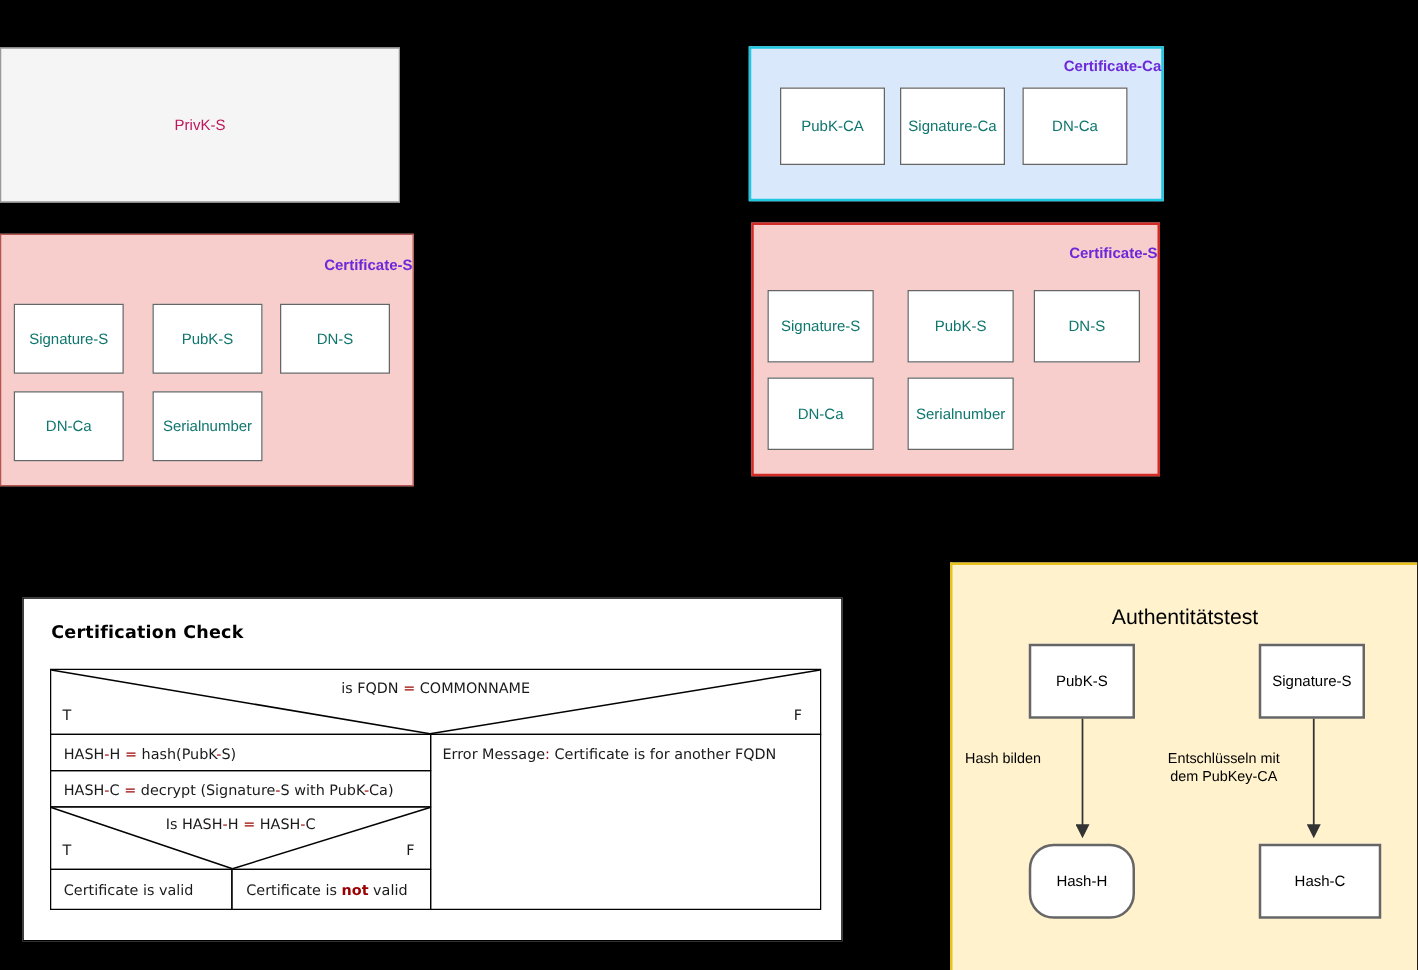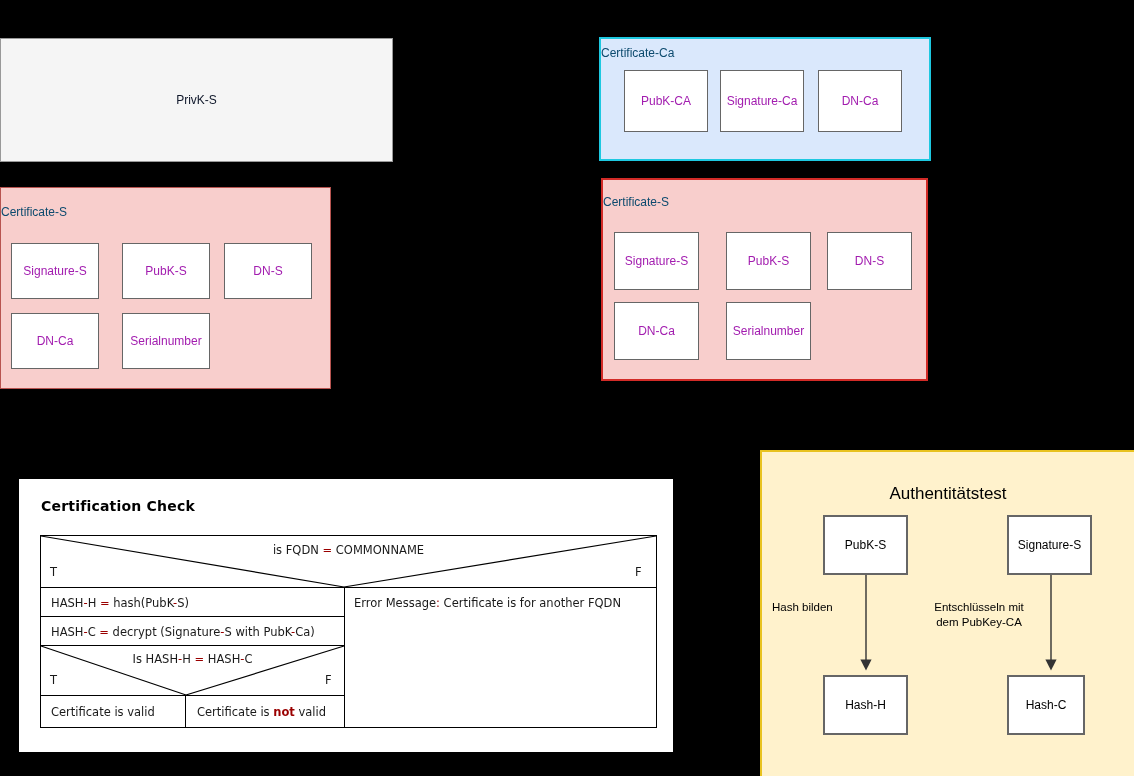--- a/index.html
+++ b/index.html
@@ -14,37 +14,38 @@
     background: #000000;
     overflow: hidden;
     font-family: "Liberation Sans", sans-serif;
   }
 
   
   .abs { position: absolute; box-sizing: border-box; }
 
   
   .privk {
-    left: 0px; top: 38px; width: 393px; height: 124px;
+    left: 0px; top: 38px; width: 320px; height: 124px;
     background: #f5f5f5;
     border: 1px solid #999999;
     display: flex; align-items: center; justify-content: center;
-    font-size: 12px; color: #0f172a;
+    font-size: 12px; color: #be185d;
   }
 
   
   .cert-panel {
     display: block;
   }
   .cert-title {
     position: absolute;
     left: 0; right: 0;
-    text-align: left;
+    text-align: right;
     font-size: 12px;
-    color: #0c4a6e;
+    color: #6d28d9;
+    font-weight: bold;
   }
   .cert-ca {
     left: 599px; top: 37px; width: 332px; height: 124px;
     background: #dae8fc;
     border: 2px solid #1ec8e0;
   }
   .cert-ca .cert-title { top: 7px; }
   .cert-s-left {
     left: 0px; top: 187px; width: 331px; height: 202px;
     background: #f8cecc;
@@ -56,21 +57,21 @@
     background: #f8cecc;
     border: 2px solid #d22b27;
   }
   .cert-s-right .cert-title { top: 15px; }
 
   
   .field {
     background: #ffffff;
     border: 1px solid #666666;
     display: flex; align-items: center; justify-content: center;
-    font-size: 12px; color: #a21caf;
+    font-size: 12px; color: #0f766e;
     text-align: center;
   }
 
   
   .check-panel {
     left: 0px; top: 478px; width: 656px; height: 275px;
     background: #ffffff;
     border: 1px solid #000000;
     margin-left: 18px;
   }
@@ -255,21 +256,21 @@
         </marker>
       </defs>
       <line x1="104" y1="123" x2="104" y2="213" stroke="#333333" stroke-width="1.4" marker-end="url(#arrowhead)"></line>
       <line x1="289" y1="123" x2="289" y2="213" stroke="#333333" stroke-width="1.4" marker-end="url(#arrowhead)"></line>
     </svg>
 
     <div class="auth-label" style="left:10px; top:148px; width:120px; text-align:left;">Hash bilden</div>
     <div class="auth-label" style="left:152px; top:148px; width:130px;">Entschlüsseln mit
 dem PubKey-CA</div>
 
-    <div class="abs auth-field" style="left:61px; top:223px; width:85px; height:60px;">
+    <div class="abs auth-field" style="left:61px; top:223px; width:85px; height:60px;border-radius:20px;">
       <span>Hash-H</span>
     </div>
-    <div class="abs auth-field" style="left:245px; top:223px; width:78px; height:60px;text-align:center;">
+    <div class="abs auth-field" style="left:245px; top:223px; width:98px; height:60px;text-align:center;">
       <span>Hash-C</span>
     </div>
   </div>
 
 </div>
 
 </body></html>

